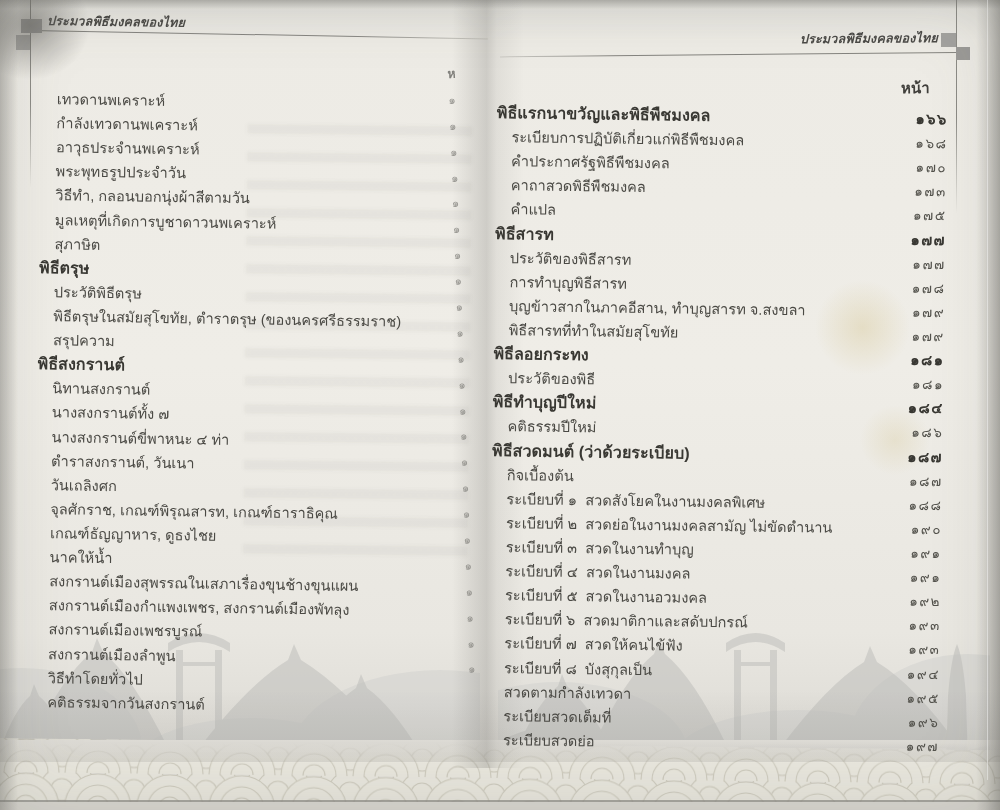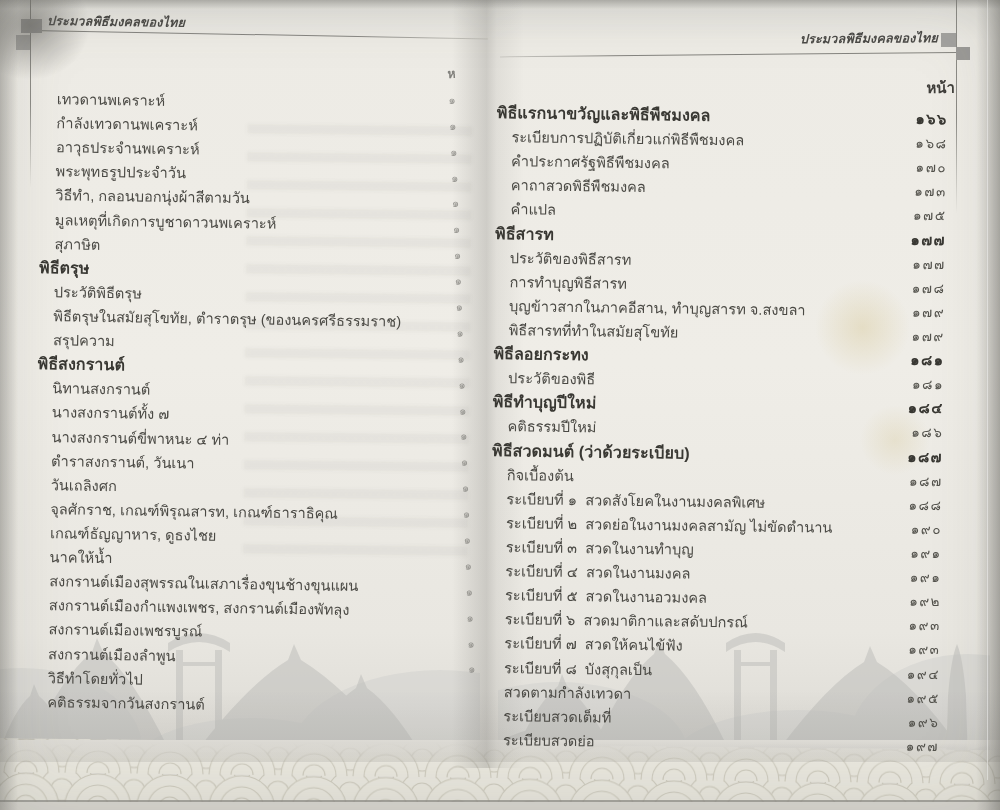--- a/index.html
+++ b/index.html
@@ -58,21 +58,21 @@
   .sq-l1{left:21px;top:19px;width:21px;height:14px;background:#a3a29f;}
   .sq-l2{left:16px;top:35px;width:14px;height:15px;background:#b1b0ad;}
   .sq-r1{left:941px;top:33px;width:15px;height:14px;background:#a3a29f;}
   .sq-r2{left:956px;top:47px;width:14px;height:13px;background:#9b9a97;}
 
   .running-header{position:absolute;font-size:12.5px;font-weight:bold;font-style:italic;
                   color:#4b4a47;letter-spacing:.2px;z-index:5;white-space:nowrap;}
   .rh-left{left:47px;top:12px;transform:rotate(.8deg);}
   .rh-right{left:740px;top:29px;width:198px;text-align:right;transform:rotate(-.5deg);}
 
-  .page-col-header{position:absolute;left:901px;top:76px;width:54px;text-align:right;
+  .page-col-header{position:absolute;left:901px;top:76px;width:54px;text-align:left;
                    font-size:15px;font-weight:bold;color:#403f3b;transform:rotate(-.5deg);z-index:5;}
 
   
   .toc{position:absolute;z-index:4;}
   .toc-left{left:42px;top:87px;width:432px;transform:rotate(.9deg);transform-origin:left top;}
   .toc-right{left:497px;top:101px;width:456px;transform:rotate(.8deg);transform-origin:left top;}
   .toc-row{height:24.12px;line-height:24.12px;white-space:pre;color:#4a4944;font-size:14.6px;display:flex;align-items:baseline;}
   .toc-row .toc-label{flex:1 1 auto;overflow:hidden;}
   .toc-row.lvl1 .toc-label{padding-left:15px;}
   .toc-row.bold{font-weight:bold;font-size:16px;color:#393833;letter-spacing:.1px;}

